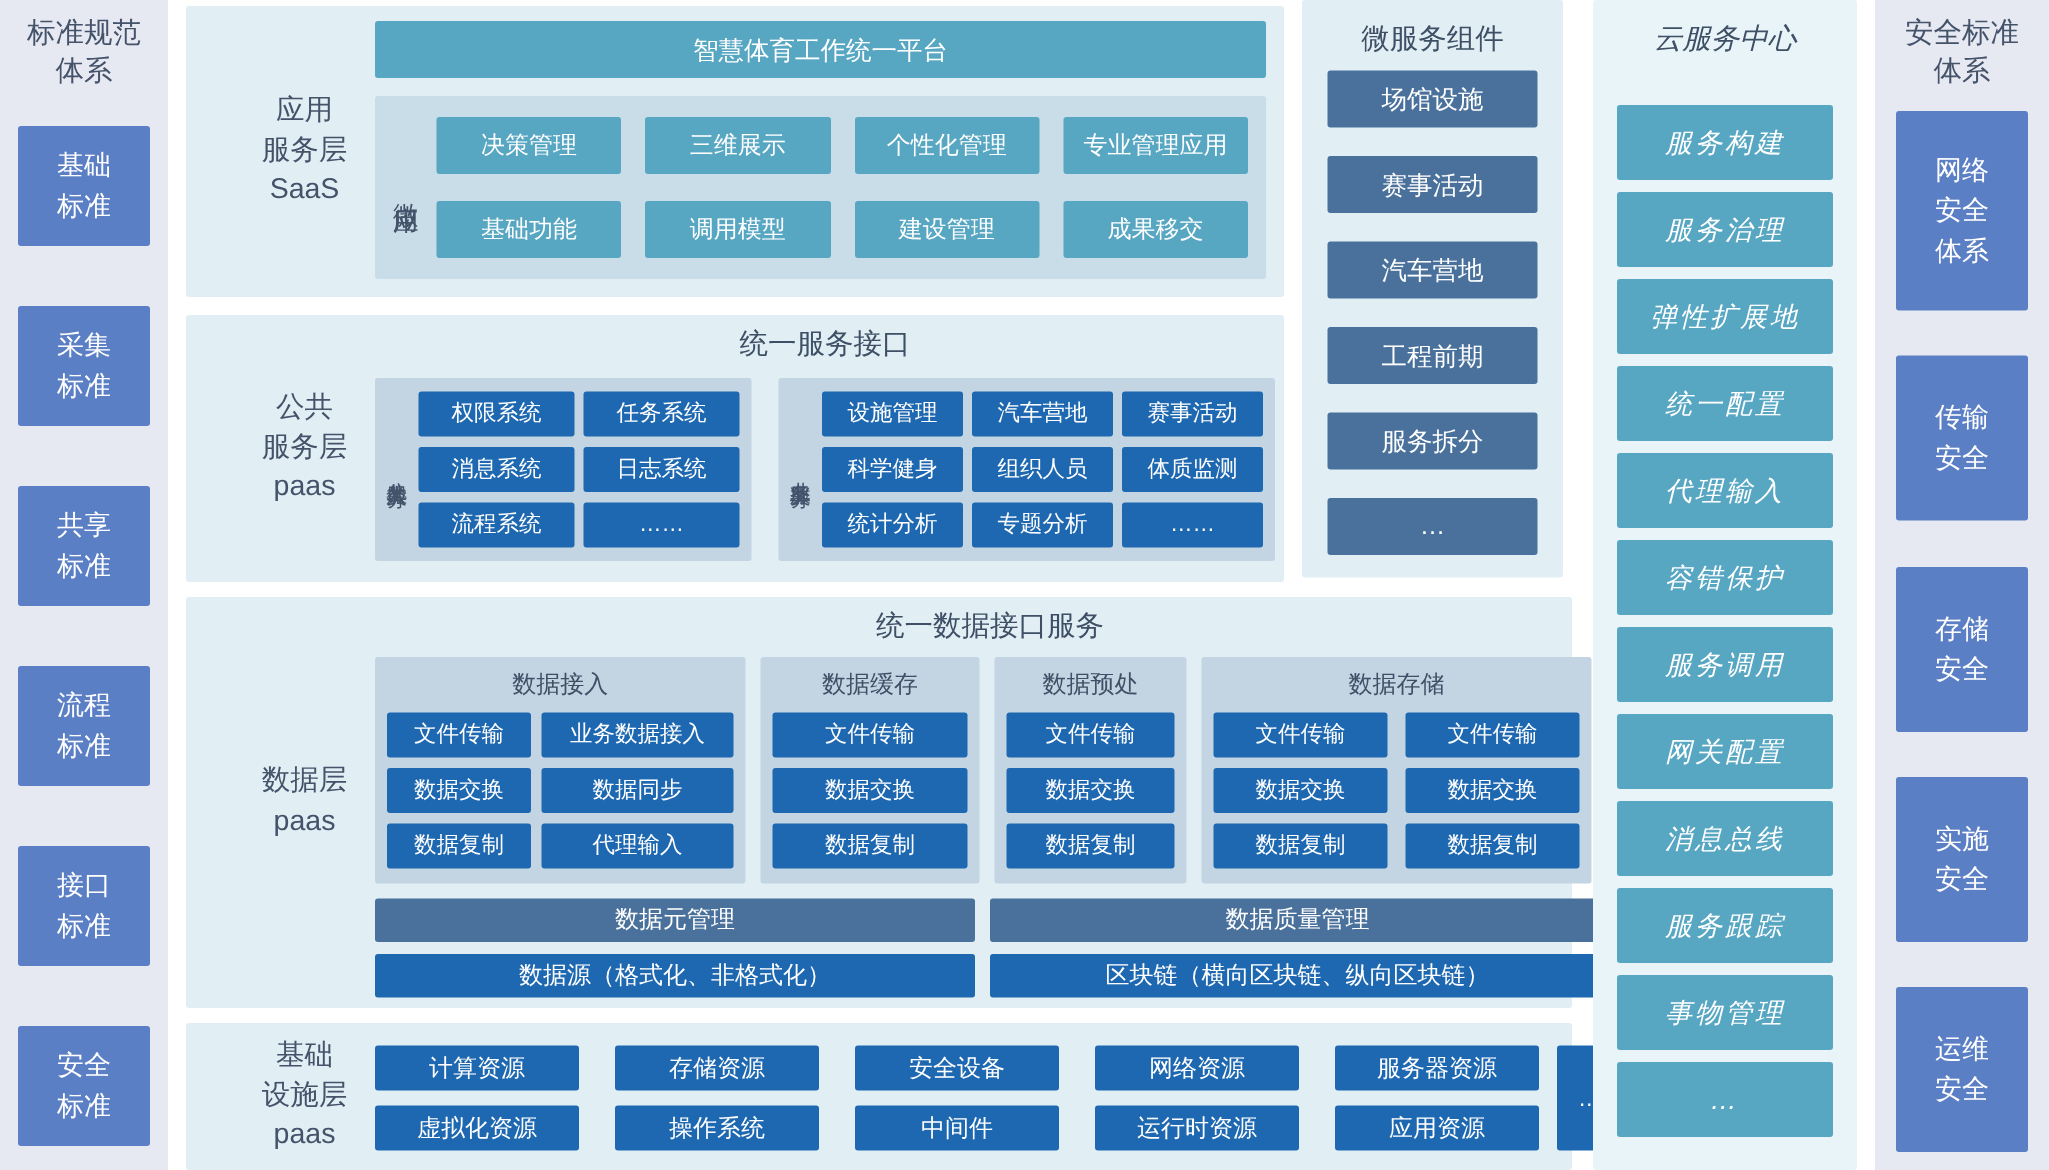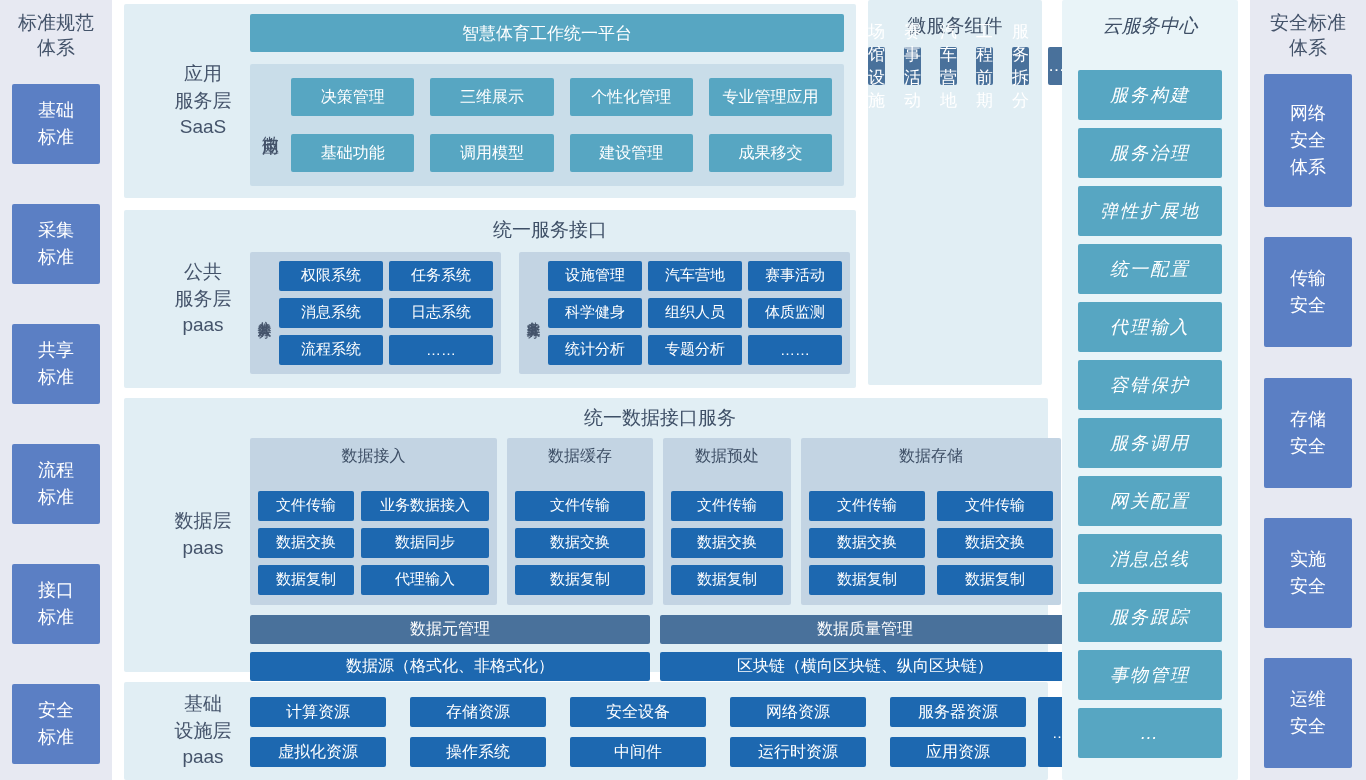--- a/index.html
+++ b/index.html
@@ -70,21 +70,21 @@
   .svc-grid.cols2{grid-template-columns:repeat(2,104px);}
   .svc-grid.cols3{grid-template-columns:repeat(3,94px);}
   .blue-btn{
     background:#1d68b0;color:#ffffff;border-radius:2px;height:30px;
     display:flex;align-items:center;justify-content:center;font-size:15px;
   }
   
   .s3{left:124px;top:398px;width:924px;height:274px;}
   .data-groups{display:flex;gap:10px;margin-top:8px;align-items:stretch;}
   .data-group{background:#c3d4e3;border-radius:2px;padding:6px 8px 10px;}
-  .data-group-title{text-align:center;color:#3e4f66;font-size:16px;margin:2px 0 24px;}
+  .data-group-title{text-align:center;color:#3e4f66;font-size:16px;margin:2px 0 8px;}
   .data-grid{display:grid;gap:7px 7px;justify-content:center;}
   .dg-in{grid-template-columns:96px 128px;}
   .dg-one-wide{grid-template-columns:130px;}
   .dg-one{grid-template-columns:112px;}
   .dg-two{grid-template-columns:116px 116px;gap:7px 12px;}
   .bars-row{display:flex;gap:10px;margin-top:10px;}
   .bar{height:29px;border-radius:2px;color:#ffffff;font-size:16px;
     display:flex;align-items:center;justify-content:center;}
   .bar.steel{background:#49719b;}
   .bar.blue{background:#1d68b0;}
@@ -98,21 +98,21 @@
   .infra-row .blue-btn{width:136px;font-size:16px;}
   .infra-more{
     width:60px;background:#1d68b0;color:#ffffff;border-radius:2px;
     display:flex;align-items:center;justify-content:center;font-size:15px;letter-spacing:1px;
   }
   
   .micro-panel{position:absolute;left:868px;top:0;width:174px;height:385px;
     background:#e1eef4;border-radius:2px;}
   .col-title{text-align:center;color:#3e4f66;font-size:19px;margin-top:13px;}
   .micro-stack{position:absolute;left:0;right:0;top:47px;display:flex;
-    flex-direction:row;align-items:center;gap:19px;border-radius:24px;}
+    flex-direction:column;align-items:center;gap:19px;border-radius:24px;}
   .steel-btn{
     background:#49719b;color:#ffffff;border-radius:2px;width:140px;height:38px;
     display:flex;align-items:center;justify-content:center;font-size:17px;
   }
   
   .cloud-panel{position:absolute;left:1062px;top:0;width:176px;height:780px;
     background:#e9f4f8;border-radius:2px;font-style:italic;}
   .cloud-stack{position:absolute;left:0;right:0;top:70px;display:flex;
     flex-direction:column;align-items:center;gap:8px;}
   .cloud-btn{

